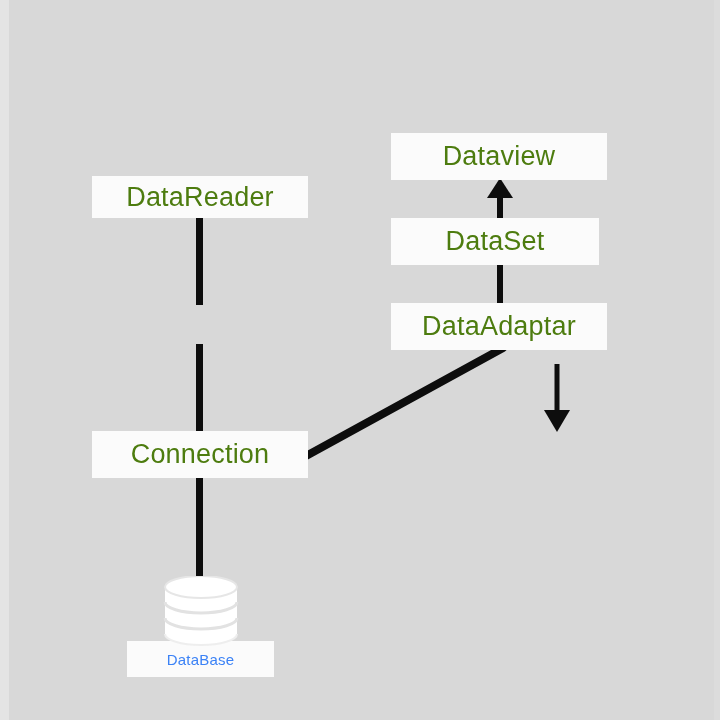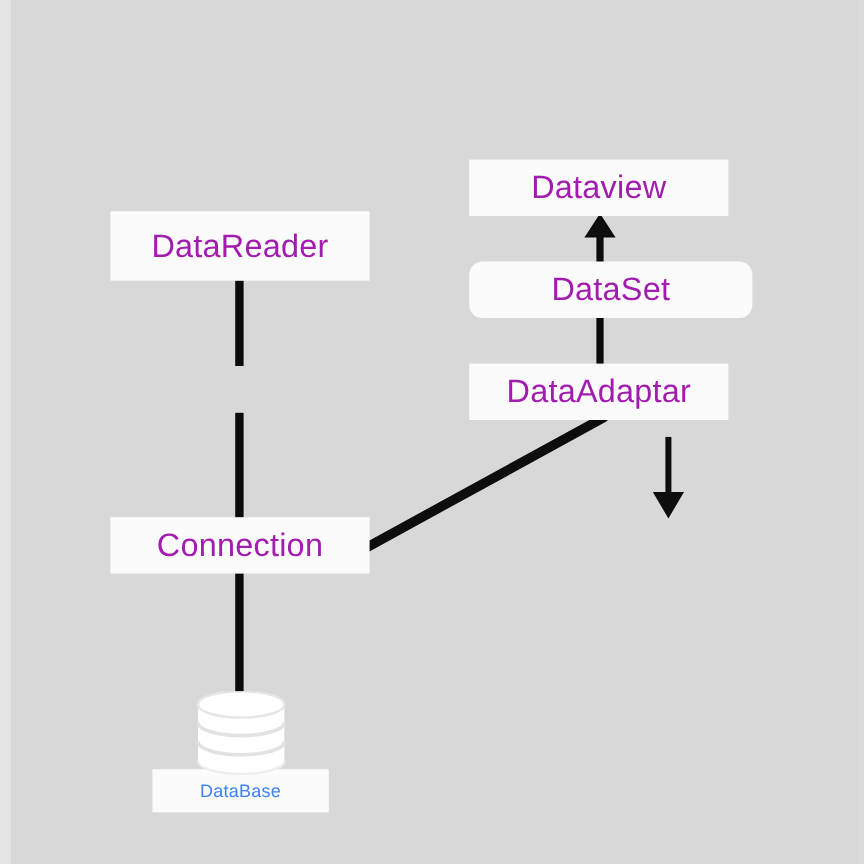--- a/index.html
+++ b/index.html
@@ -31,42 +31,42 @@
     position: absolute;
     right: 0; top: 0;
     width: 6px; height: 720px;
     background: #dcdcdc;
   }
 
   
   .node {
     position: absolute;
     background: #fbfbfb;
-    color: #a21caf;
+    color: #4d7c0f;
     display: flex;
     align-items: center;
     justify-content: center;
     font-size: 27px;
     font-weight: 400;
     letter-spacing: 0.2px;
     white-space: nowrap;
     z-index: 3;
   }
   .node.small {
     font-size: 15px;
     color: #3b82f6;
   }
 
-  #node-datareader  { left: 92px;  top: 176px; width: 216px; height: 58px; }
+  #node-datareader  { left: 92px;  top: 176px; width: 216px; height: 42px; }
   #node-command     { left: 92px;  top: 301px; width: 216px; height: 47px; }
   #node-connection  { left: 92px;  top: 431px; width: 216px; height: 47px; }
   #node-database    { left: 127px; top: 641px; width: 147px; height: 36px; }
 
   #node-dataview    { left: 391px; top: 133px; width: 216px; height: 47px; }
-  #node-dataset     { left: 391px; top: 218px; width: 236px; height: 47px; border-radius: 11px; }
+  #node-dataset     { left: 391px; top: 218px; width: 208px; height: 47px; }
   #node-dataadaptar { left: 391px; top: 303px; width: 216px; height: 47px; }
 
   
   .vline {
     position: absolute;
     background: #0d0d0d;
     width: 7px;
     z-index: 1;
   }
   #link-datareader-command { left: 196px; top: 213px; height: 92px; }

